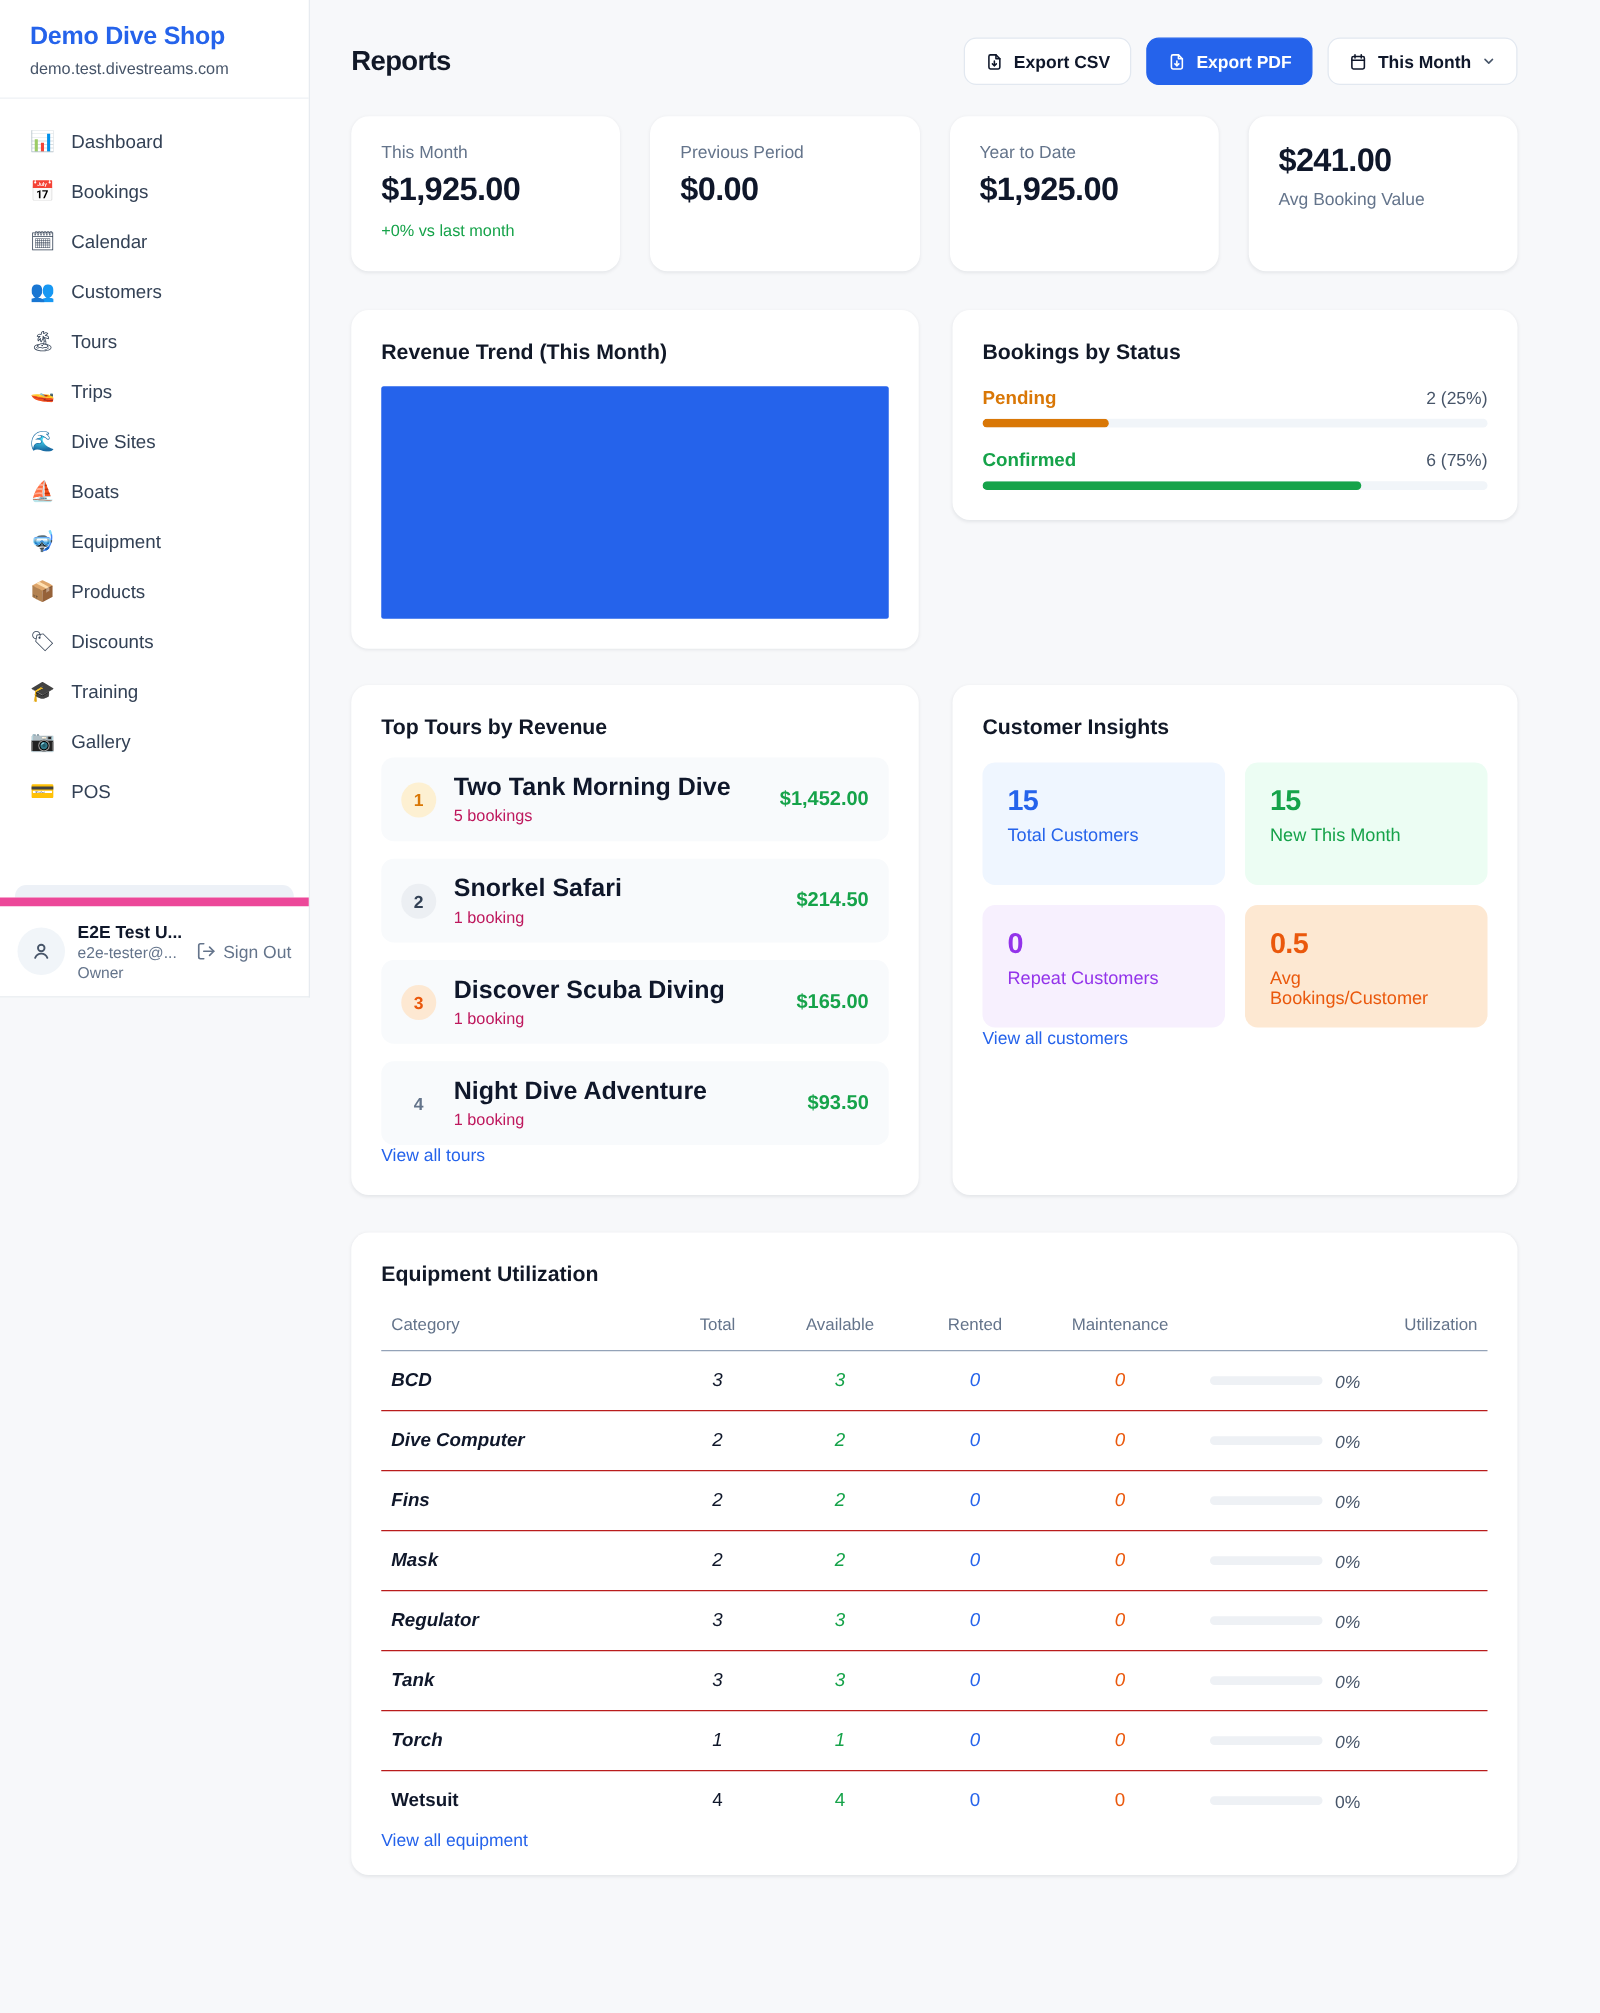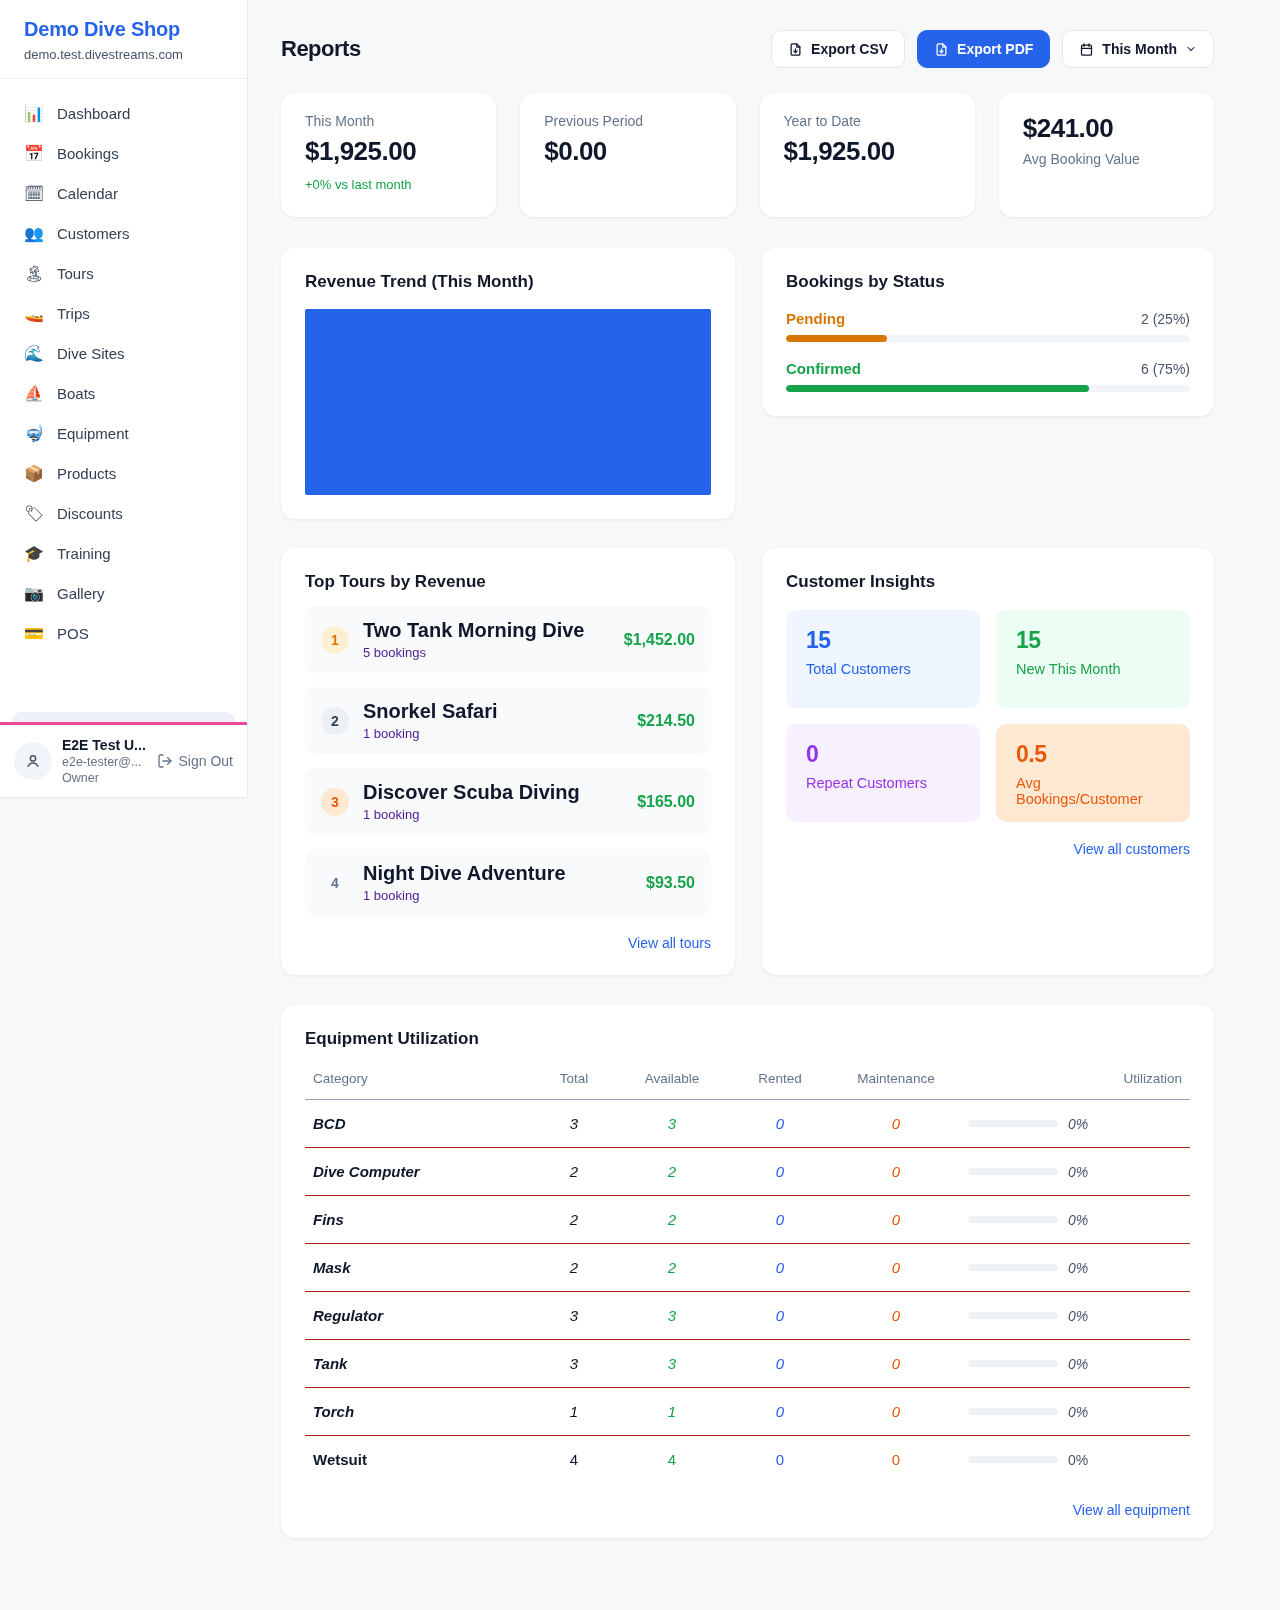--- a/index.html
+++ b/index.html
@@ -25,21 +25,21 @@
   .shop-domain { color: #475569; font-size: 13px; margin-top: 6px; }
   .nav { flex: 1; padding: 16px 12px 0; overflow: hidden; }
   .nav-item {
     display: flex; align-items: center; gap: 13px;
     padding: 10px 12px; margin-bottom: 3px;
     border-radius: 8px; color: #334155; font-size: 15px; cursor: pointer;
   }
   .nav-item .ni { font-size: 16px; width: 20px; text-align: center; line-height: 1; }
   .nav-sliver { height: 10px; background: #edf1f7; border-radius: 9px 9px 0 0; margin: 4px 12px 0; }
   .user-box {
-    border-top: 3px solid #ec4899;
+    border-top: 7px solid #ec4899;
     padding: 12px 14px; display: flex; align-items: center; gap: 10px;
   }
   .avatar {
     width: 38px; height: 38px; min-width:38px; border-radius: 50%;
     background: #f1f5f9; display: flex; align-items: center; justify-content: center;
     color: #475569;
   }
   .user-meta { flex: 1; min-width: 0; }
   .user-name { font-size: 14px; font-weight: bold; color: #0f172a; }
   .user-email, .user-role { font-size: 12.5px; color: #64748b; margin-top: 2px; }
@@ -89,23 +89,23 @@
     display: flex; align-items: center; gap: 14px;
     background: #f8fafc; border-radius: 10px; padding: 13px 16px; margin-top: 14px;
   }
   .rank {
     width: 28px; height: 28px; min-width: 28px; border-radius: 50%;
     display: flex; align-items: center; justify-content: center;
     font-size: 14px; font-weight: bold; color: #64748b;
   }
   .tour-info { flex: 1; min-width: 0; }
   .tour-name { font-size: 20px; font-weight: bold; color: #0f172a; }
-  .tour-sub { font-size: 13px; color: #4c1d95; margin-top: 3px; }
+  .tour-sub { font-size: 13px; color: #be185d; margin-top: 3px; }
   .tour-rev { font-size: 16px; font-weight: bold; color: #16a34a; white-space: nowrap; }
-  .view-all { display: block; text-align: right; color: #2563eb; font-size: 14px; margin-top: 19px; cursor: pointer; text-decoration: none; }
+  .view-all { display: block; text-align: left; color: #2563eb; font-size: 14px; cursor: pointer; text-decoration: none; }
 
   .insight-grid { display: grid; grid-template-columns: 1fr 1fr; gap: 16px; margin-top: 18px; }
   .insight-tile { border-radius: 10px; padding: 17px 20px; height: 98px; }
   .insight-value { font-size: 23px; font-weight: bold; letter-spacing: -0.5px; }
   .insight-label { font-size: 14.5px; margin-top: 7px; }
 
   
   .equip-card { margin-top: 30px; padding: 24px 24px 20px; }
   table { width: 100%; border-collapse: collapse; margin-top: 12px; }
   th {

